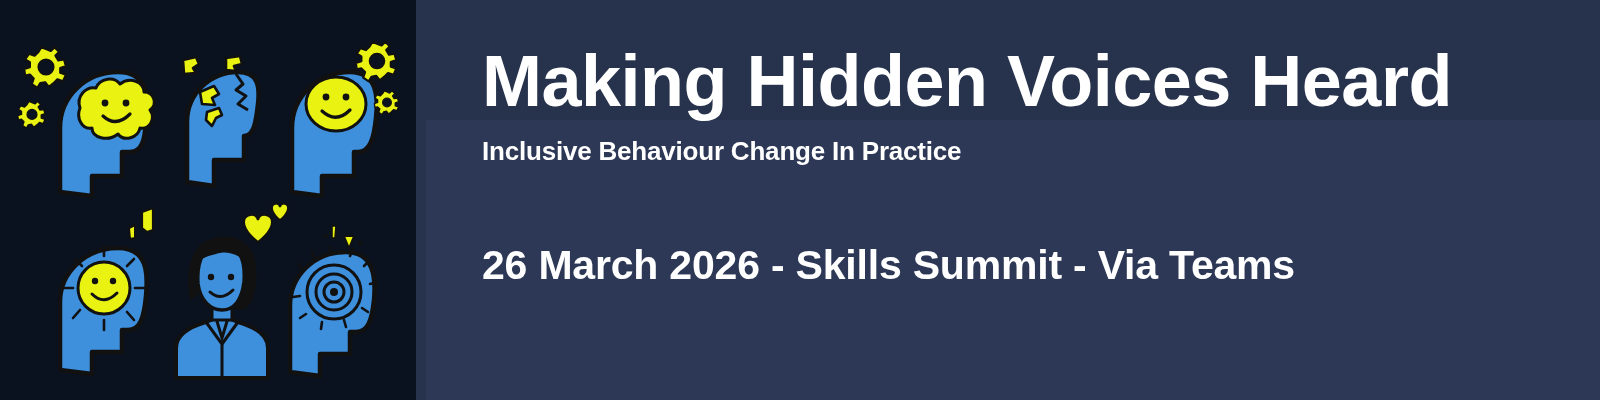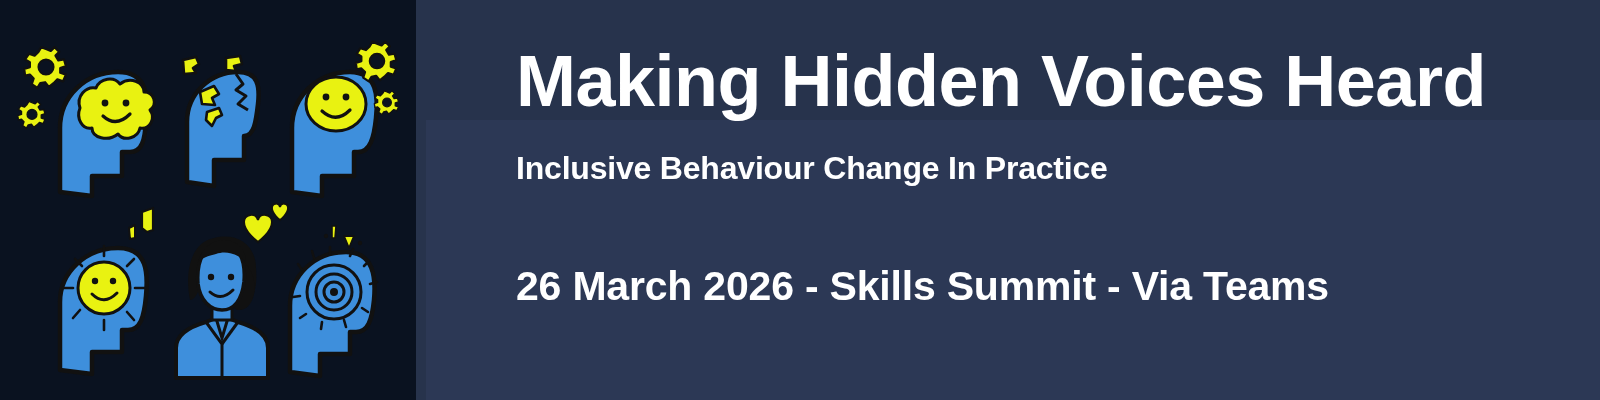--- a/index.html
+++ b/index.html
@@ -45,28 +45,28 @@
     border-radius:50%;background:#cfd9ee;
   }
   .wm-badge:after{
     content:"";position:absolute;right:8px;top:12px;width:10px;height:10px;
     border-radius:50%;background:#cfd9ee;
   }
   .wm-text{display:flex;flex-direction:column;line-height:1.05;}
   .wm-l1{font-size:21px;font-weight:bold;color:#cfd9ee;letter-spacing:.5px;}
   .wm-l2{font-size:15px;font-weight:bold;color:#cfd9ee;letter-spacing:.5px;}
 
-  .copy{position:relative;z-index:3;padding:44px 0 0 100px;}
+  .copy{position:relative;z-index:3;padding:44px 0 0 66px;}
   .title{
     font-size:72px;font-weight:bold;color:#ffffff;
     letter-spacing:-0.5px;line-height:1.04;margin:0;white-space:nowrap;
   }
   .subtitle{
-    font-size:32px;font-weight:bold;color:#ffffff;
-    letter-spacing:-0.2px;line-height:1.1;margin:32px 0 0 0;white-space:nowrap;
+    font-size:26px;font-weight:bold;color:#ffffff;
+    letter-spacing:-0.2px;line-height:1.1;margin:18px 0 0 0;white-space:nowrap;
   }
   .datebar{
     font-size:41px;font-weight:bold;color:#ffffff;
     letter-spacing:-0.2px;line-height:1.1;margin:78px 0 12px 0;white-space:nowrap;
   }
 </style>
 </head>
 <body>
 
 <div class="banner">

